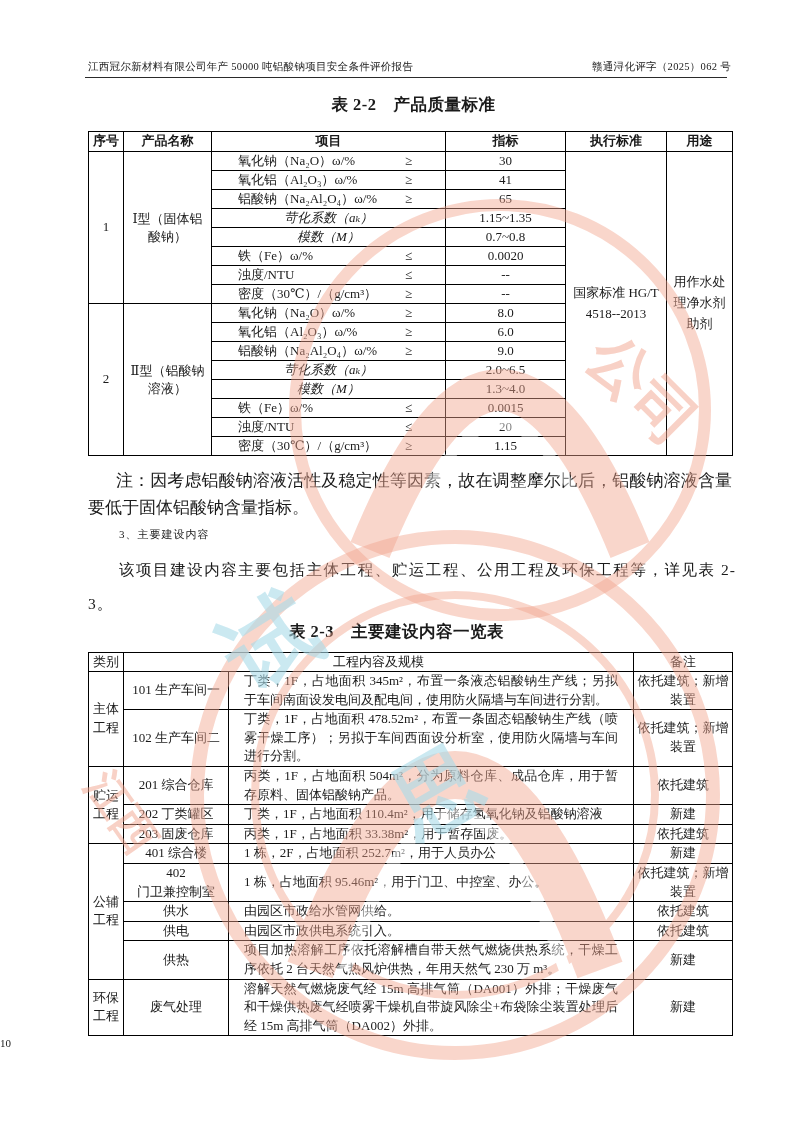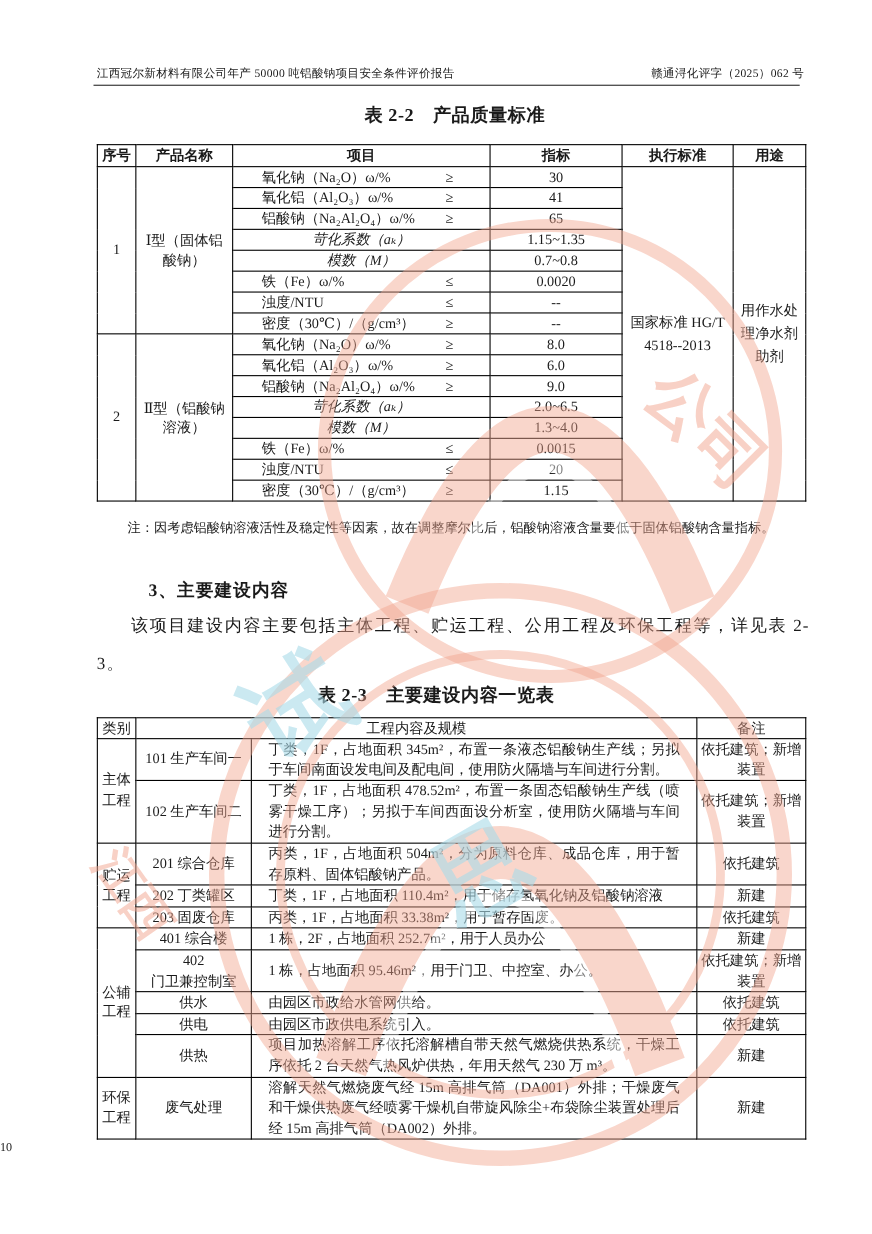--- a/index.html
+++ b/index.html
@@ -28,24 +28,24 @@
   .t22 th{height:19px; font-weight:700;}
   .t22 td{height:18px;}
   .t22 .ic{display:flex; }
   .t22 .it{flex:1; text-align:left; padding-left:24px; white-space:nowrap;}
   .t22 .sy{width:38px; text-align:left;}
   .t22 tr.c .it{text-align:center; padding-left:0;font-style:italic;}
   .t22 tr.c .sy{width:0;}
   .t22 .namecell{line-height:1.35;}
   .t22 .stdcell,.t22 .usecell{line-height:1.6;}
   
-  .note{position:absolute; left:88px; top:467px; width:644px; font-size:12px;
+  .note{position:absolute; left:88px; top:467px; width:644px; font-size:17px;
     line-height:27px; text-indent:28px; text-align:justify;}
   
-  .sec-head{position:absolute; left:119px; top:527px; font-size:16px; font-weight:700; letter-spacing:1px;margin-left:16px;}
+  .sec-head{position:absolute; left:119px; top:527px; font-size:11px; font-weight:400; letter-spacing:1px;}
   .sec-para{position:absolute; left:88px; top:553px; width:648px; font-size:15.5px;
     line-height:34px; text-indent:2em; text-align:justify; letter-spacing:1px;}
   
   .t23{top:652px; width:644px;}
   .t23 th{height:18px; font-weight:normal;margin-top:40px;}
   .t23 td{line-height:18.6px;}
   .t23 .cat{padding:0 4px;}
   .t23 .name{white-space:pre-line;}
   .t23 .desc{text-align:left; padding:0 15px; text-align:justify;}
   .t23 .h1{height:18px;} .t23 .h2{height:37px;} .t23 .h3{height:55px;}

